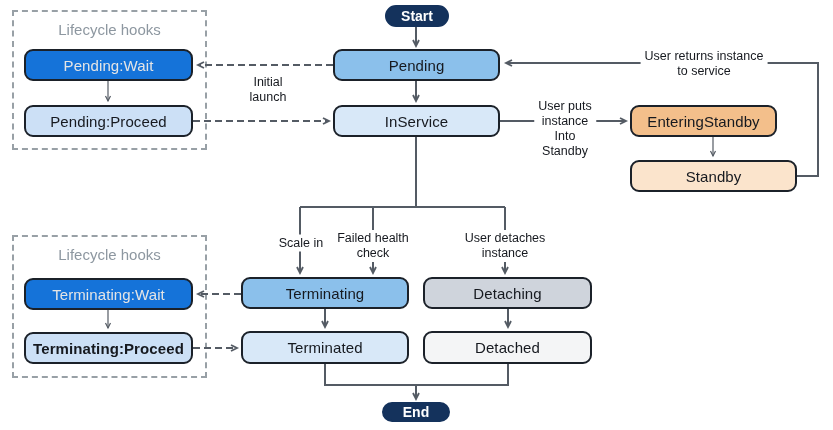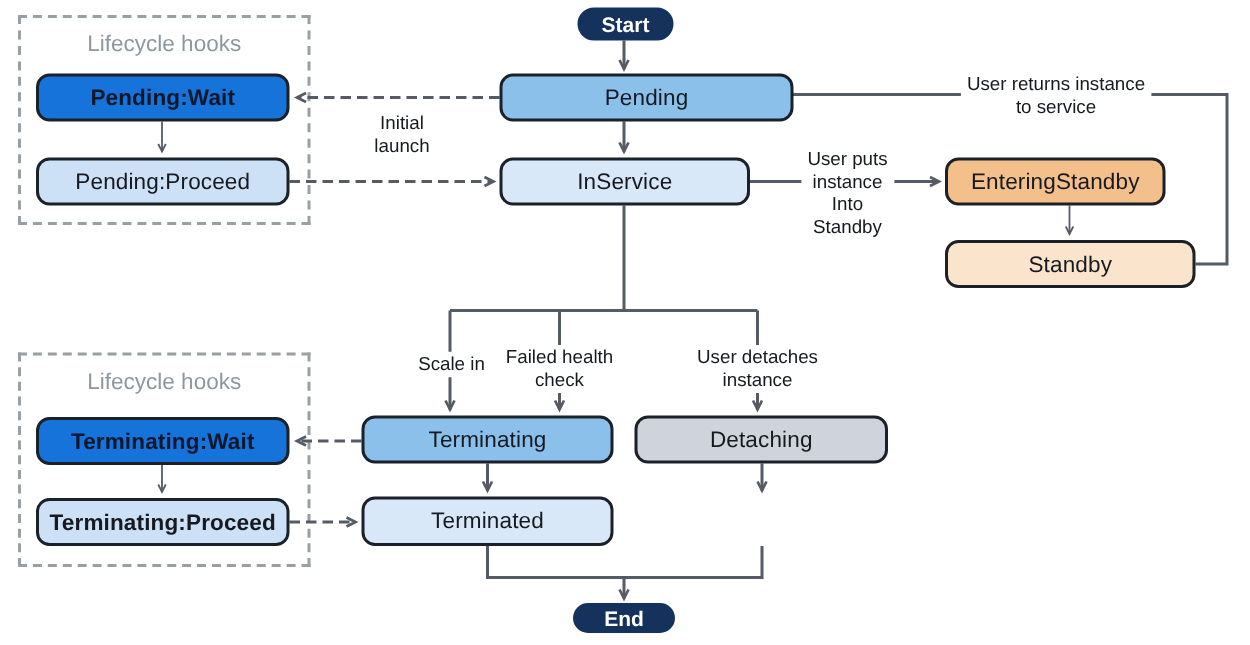--- a/index.html
+++ b/index.html
@@ -20,21 +20,21 @@
     font-size:15px;color:var(--label-dark);letter-spacing:.1px;
   }
   .pill{
     position:absolute;z-index:2;box-sizing:border-box;border-radius:12px;
     background:var(--pill-fill);border:2px solid var(--pill-fill);
     display:flex;align-items:center;justify-content:center;
     color:#fff;font-size:14px;font-weight:bold;
   }
   .blue-mid{background:var(--state-blue-mid);}
   .blue-light{background:var(--state-blue-light);}
-  .wait{background:var(--hook-wait-blue);color:#0f172a;font-weight:bold;}
+  .wait{background:var(--hook-wait-blue);color:#e5e5e5;}
   .proceed{background:var(--hook-proceed-blue);}
   .orange{background:var(--standby-orange);}
   .orange-light{background:var(--standby-orange-light);}
   .gray{background:var(--detach-gray);}
   .gray-light{background:var(--detach-gray-light);}
 
   .hookbox{
     position:absolute;z-index:0;box-sizing:border-box;
     border:2px dashed var(--hook-box-border);background:#fff;
   }
@@ -90,27 +90,28 @@
   <div class="hookbox" style="left:12px;top:10px;width:195px;height:140px;">
     <div class="hook-title">Lifecycle hooks</div>
   </div>
   <div class="hookbox" style="left:12px;top:235px;width:195px;height:143px;">
     <div class="hook-title">Lifecycle hooks</div>
   </div>
 
   <div class="pill" style="left:385px;top:5px;width:64px;height:22px;">Start</div>
   <div class="pill" style="left:382px;top:402px;width:68px;height:20px;">End</div>
 
-  <div class="node blue-mid" style="left:333px;top:49px;width:196px;height:32px;">Pending</div>
+  <div class="node blue-mid" style="left:333px;top:49px;width:167px;height:32px;">Pending</div>
   <div class="node blue-light" style="left:333px;top:105px;width:167px;height:32px;">InService</div>
   <div class="node orange" style="left:630px;top:105px;width:147px;height:32px;">EnteringStandby</div>
   <div class="node orange-light" style="left:630px;top:160px;width:167px;height:32px;">Standby</div>
   <div class="node blue-mid" style="left:241px;top:277px;width:168px;height:32px;">Terminating</div>
   <div class="node gray" style="left:423px;top:277px;width:169px;height:32px;">Detaching</div>
   <div class="node blue-light" style="left:241px;top:331px;width:168px;height:33px;">Terminated</div>
+  <div class="node gray-light" style="left:423px;top:331px;width:169px;height:33px;">Detached</div>
 
   <div class="node wait" style="left:24px;top:49px;width:169px;height:32px;">Pending:Wait</div>
   <div class="node proceed" style="left:24px;top:105px;width:169px;height:32px;">Pending:Proceed</div>
   <div class="node wait" style="left:24px;top:278px;width:169px;height:32px;">Terminating:Wait</div>
   <div class="node proceed" style="left:24px;top:332px;width:169px;height:32px;font-weight:bold;">Terminating:Proceed</div>
 
   <div class="edge-label" style="left:268px;top:66px;margin-top:24px;">Initial
 launch</div>
   <div class="edge-label" style="left:565px;top:129px;">User puts
 instance

